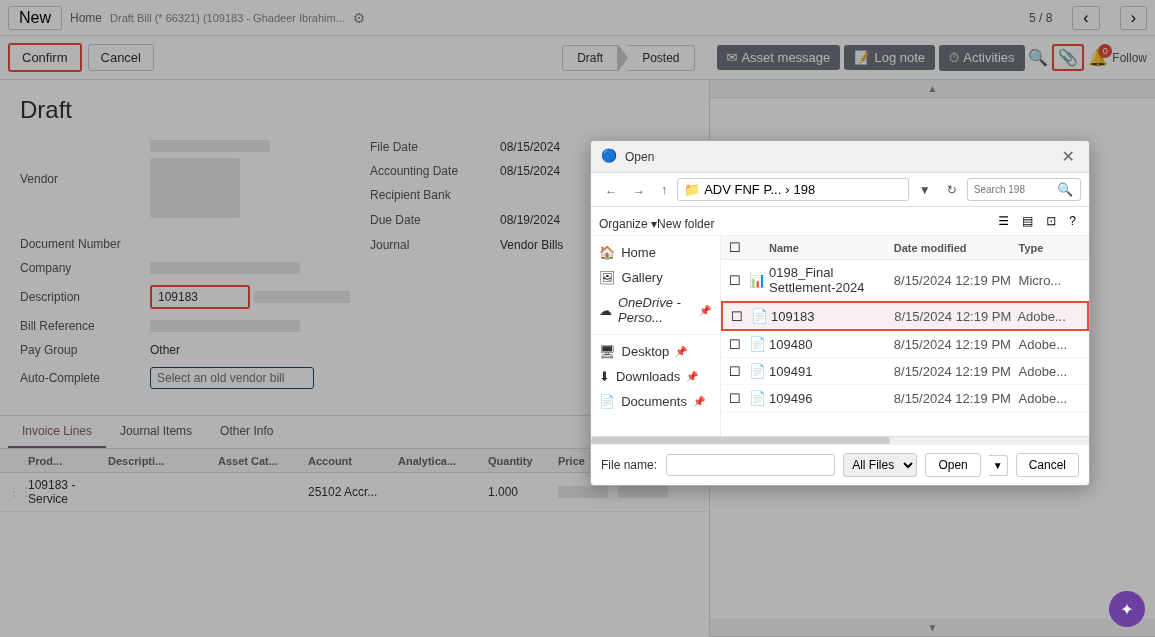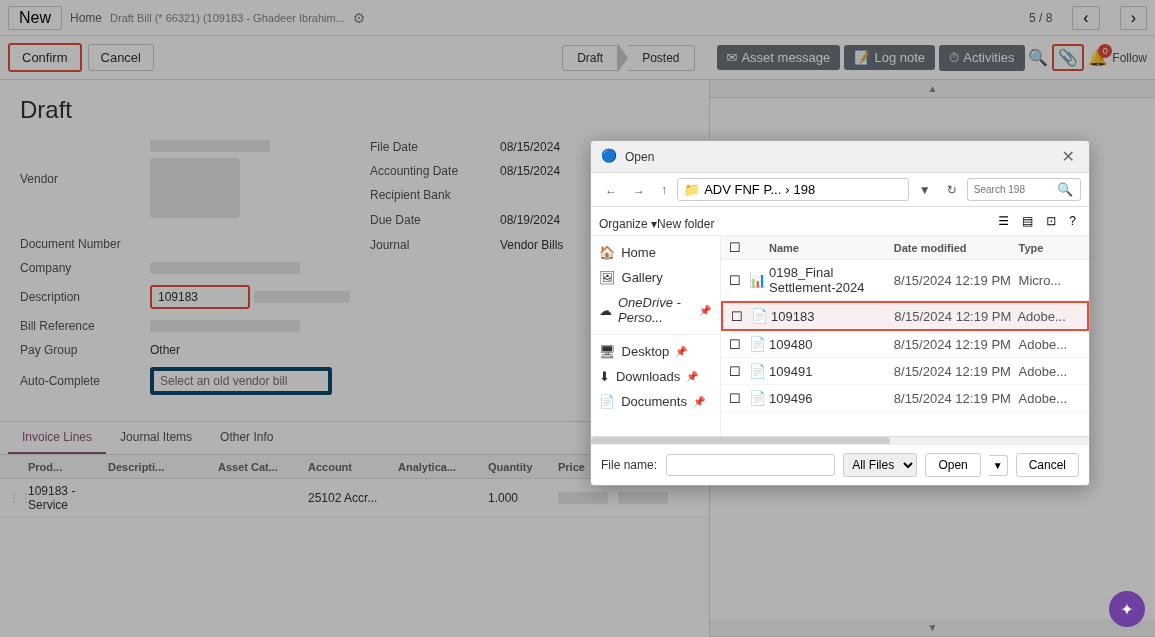--- a/index.html
+++ b/index.html
@@ -44,21 +44,21 @@
 
     
     .form-section { padding: 16px 20px; }
     .vendor-bill-label { font-size: 11px; color: #888; margin-bottom: 2px; }
     .draft-title { font-size: 24px; font-weight: 300; color: #333; margin-bottom: 16px; }
 
     .field-group { display: flex; align-items: center; margin-bottom: 10px; }
     .field-label { width: 130px; color: #555; font-size: 12px; flex-shrink: 0; }
     .field-value { flex: 1; color: #333; font-size: 12px; }
     .field-input-highlight { border: 2px solid #e74c3c; border-radius: 3px; padding: 3px 6px; font-size: 12px; color: #333; background: #fff; width: 100px; }
-    .field-input-wide { border: 4px solid #0c4a6e; border-radius: 3px; padding: 3px 6px; font-size: 12px; color: #333; background: #fff; width: 182px; }
+    .field-input-wide { border: 1px solid #0c4a6e; border-radius: 3px; padding: 3px 6px; font-size: 12px; color: #333; background: #fff; width: 164px; }
     .placeholder-bar { background: #e8e8e8; height: 12px; border-radius: 2px; width: 120px; }
     .placeholder-bar-wide { background: #e8e8e8; height: 12px; border-radius: 2px; width: 150px; }
     .vendor-logo-inner { background: #e8e8e8; width: 90px; height: 60px; border-radius: 3px; }
 
     
     .messages-panel { flex: 1; display: flex; flex-direction: column; overflow: hidden; }
     .msg-scroll-btn { background: #f5f5f5; border: none; border-bottom: 1px solid #ddd; padding: 3px; text-align: center; cursor: pointer; color: #888; font-size: 10px; }
     .messages-body { flex: 1; display: flex; align-items: center; justify-content: center; color: #aaa; font-size: 12px; font-style: italic; }
 
     

